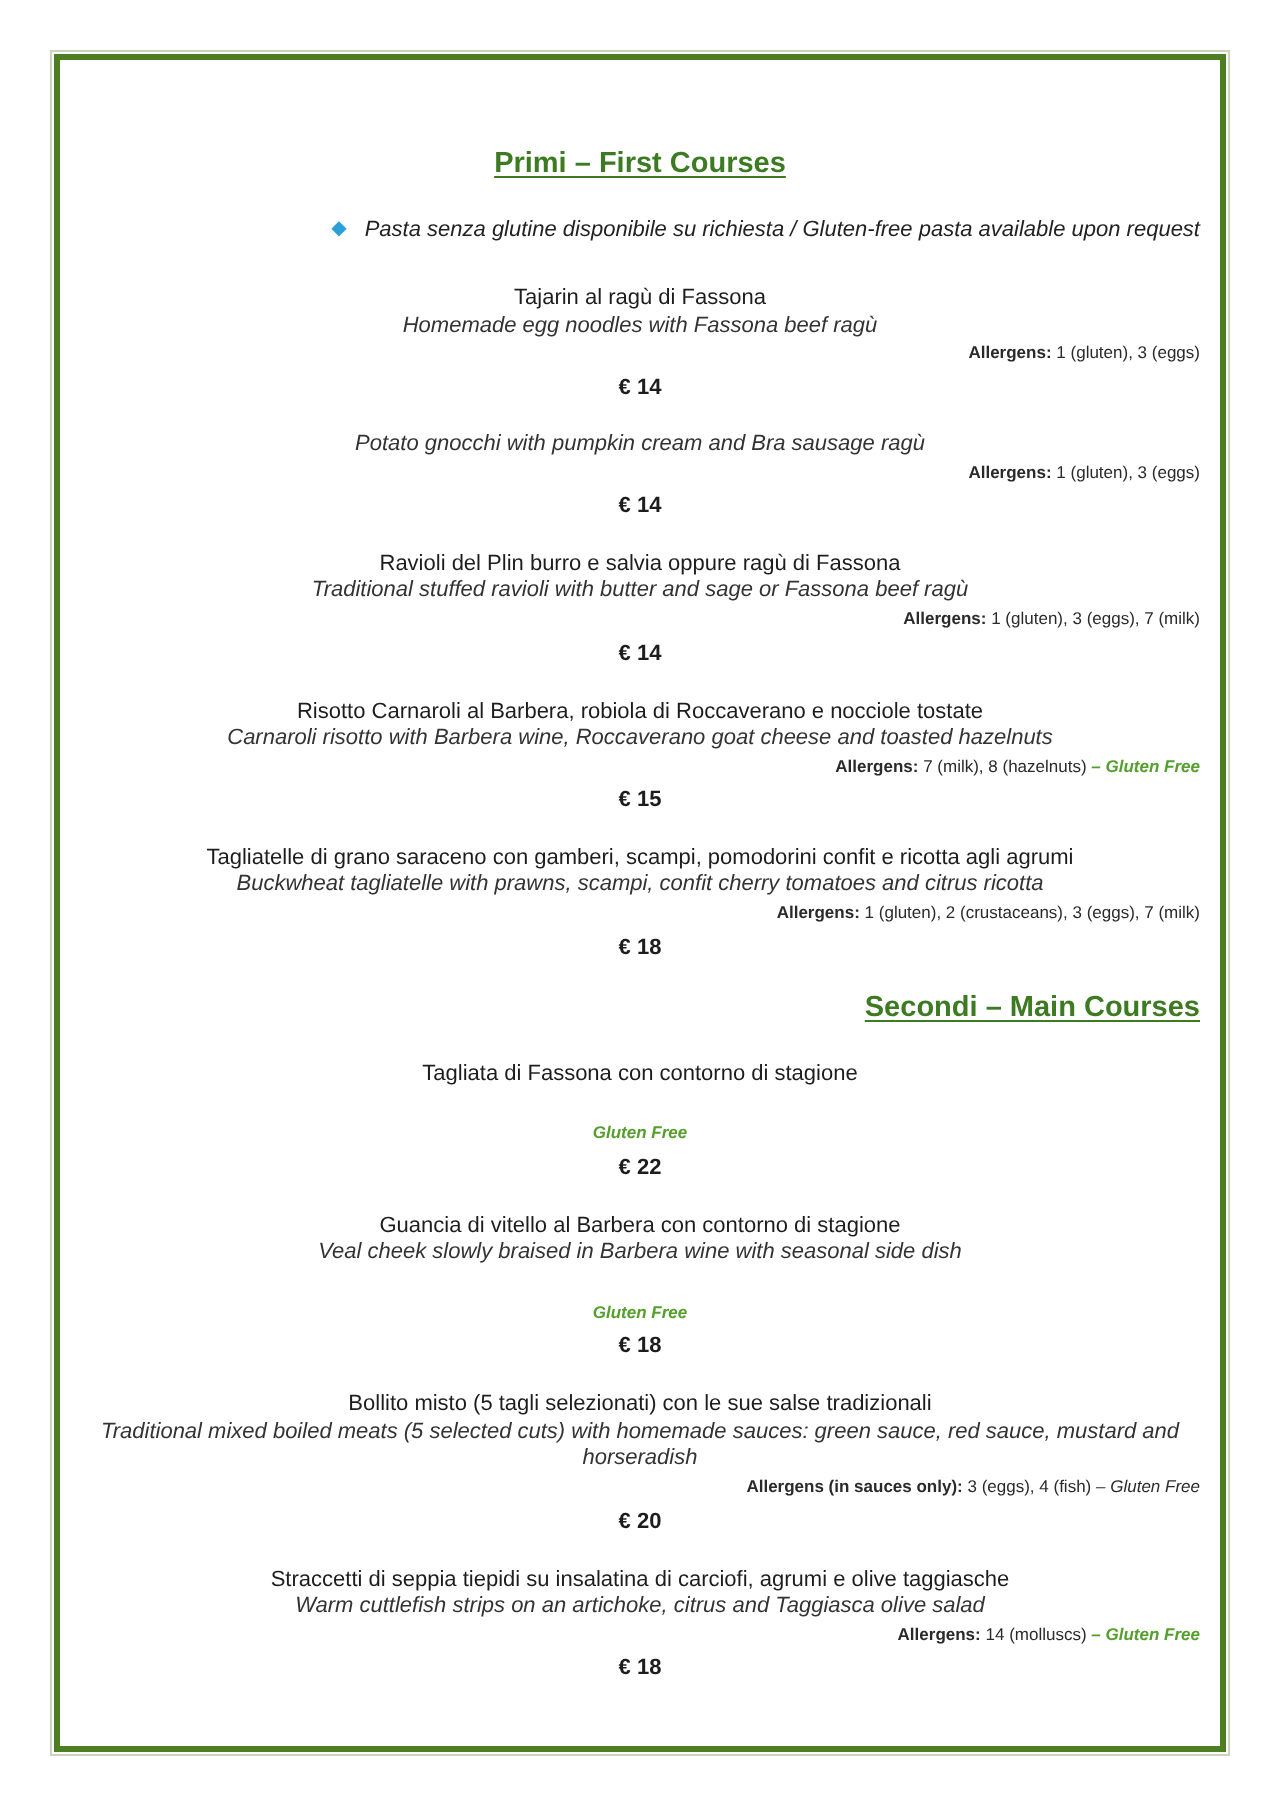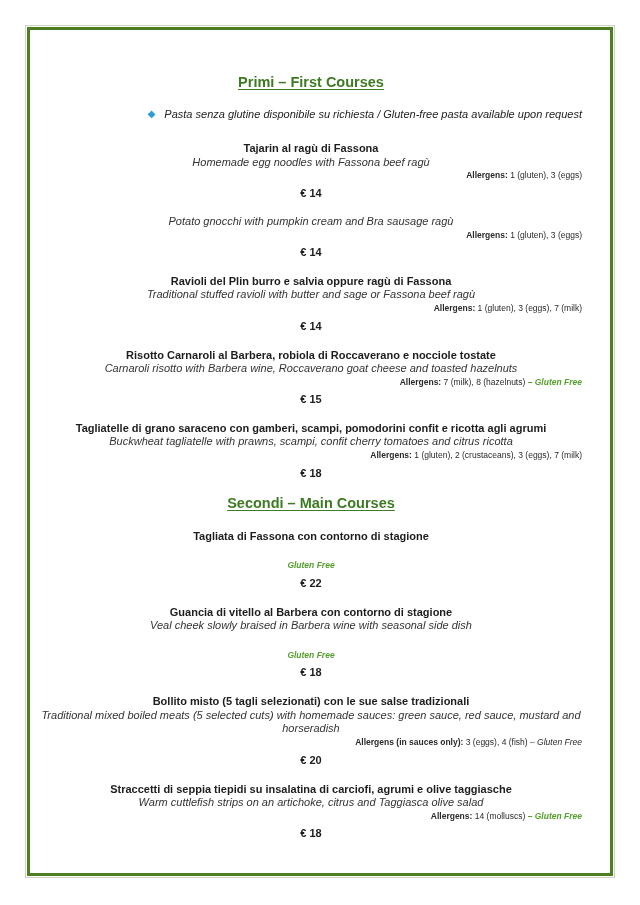--- a/index.html
+++ b/index.html
@@ -14,54 +14,54 @@
   .page {
     position: absolute; inset: 0;
     background: #ffffff;
   }
   .frame {
     position: absolute;
     left: 27px; top: 27px; right: 27px; bottom: 29px;
     border: 3px solid var(--border-green, #4e7e22);
     outline: 1px solid var(--border-light, #c9d6bd);
     outline-offset: 1px;
-    padding: 44px 28px 10px 10px;
+    padding: 44px 10px 10px 10px;
   }
   .section-title {
     text-align: center;
     color: var(--heading-green, #3d7b23);
     font-weight: bold;
     font-size: 14.5px;
     line-height: 1.2;
     text-decoration: underline;
     text-underline-offset: 2px;
     margin-bottom: 17px;
   }
-  .section-title.secondi { margin-top: 11px; }
+  .section-title.secondi { margin-top: 11px; text-align: right; }
   .note {
     text-align: right;
     font-style: italic;
     font-size: 11px;
     color: #222222;
     margin-bottom: 21px;
   }
   .diamond {
     color: var(--diamond-blue, #2a9fd8);
     font-style: normal;
     font-size: 10px;
     margin-right: 9px;
     vertical-align: 1px;
   }
   .dish {
     text-align: center;
     margin: 0 auto 16px auto;
     max-width: 582px;
   }
   .dish-name {
-    font-weight: bold;
+    font-weight: normal;
     font-size: 11px;
     line-height: 1.3;
     color: #1d1d1d;
   }
   .dish-translation {
     font-style: italic;
     font-size: 11px;
     line-height: 1.25;
     color: #333333;
     max-width: 545px;

